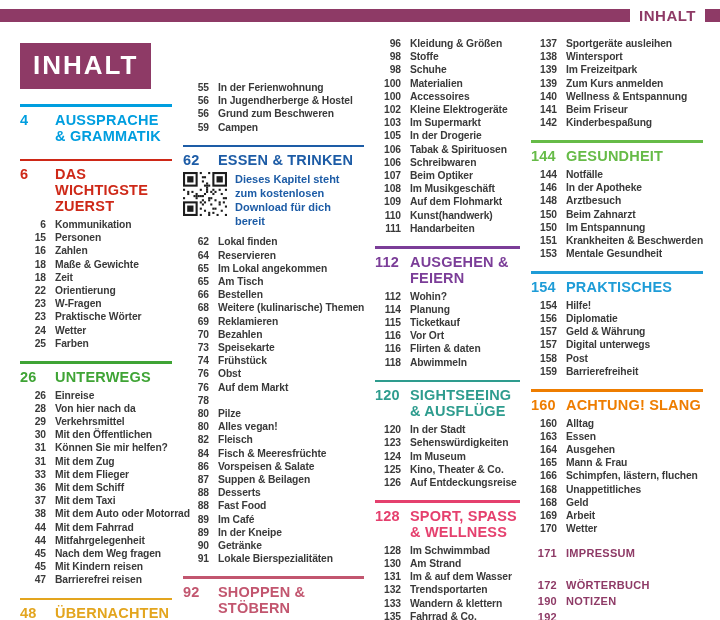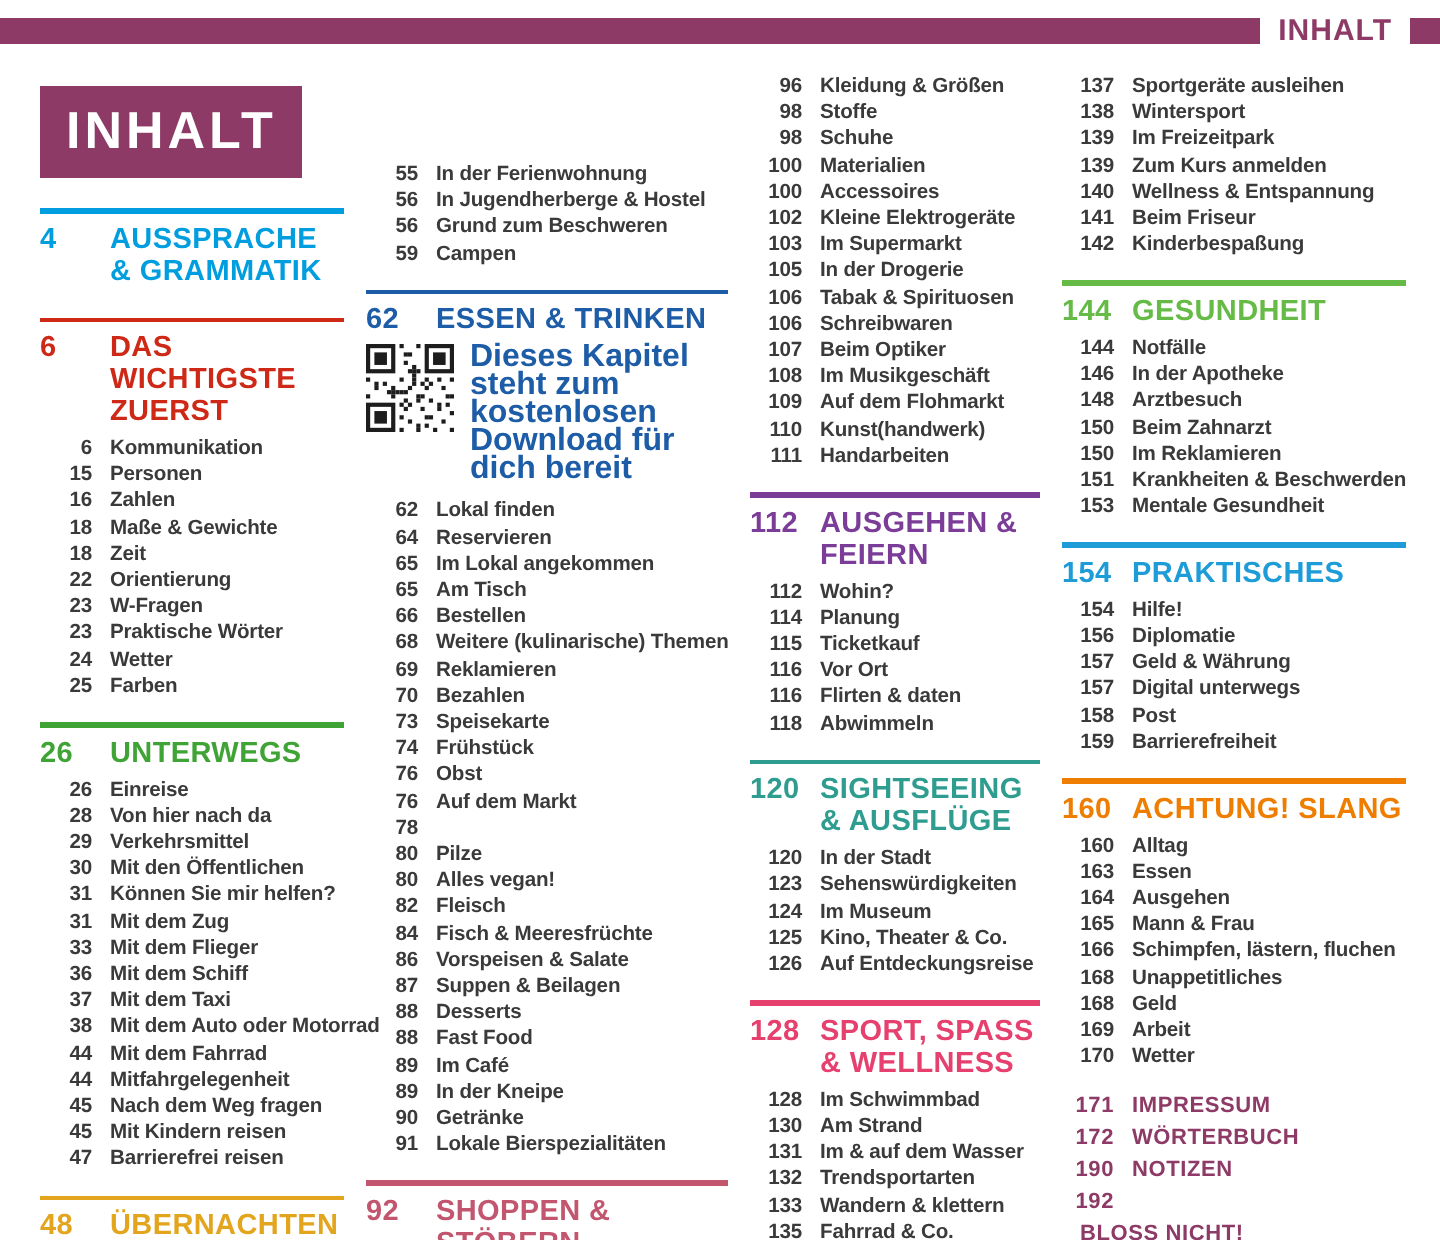--- a/index.html
+++ b/index.html
@@ -19,21 +19,21 @@
   .num{width:26px;text-align:right;flex:none;}
   .lbl{margin-left:9px;}
   .sec{margin-top:11px;}
   .rule{height:2.5px;margin-bottom:5px;}
   .head{display:flex;font-size:14.5px;line-height:16px;font-weight:700;
     letter-spacing:.2px;margin-bottom:4px;}
   .hnum{width:35px;flex:none;}
   .htitle{flex:1;}
   .dl{display:flex;gap:8px;margin:3px 0 7px;}
   .qr{width:44px;height:44px;flex:none;}
-  .dltext{font-size:16px;font-weight:700;line-height:14px;white-space:normal;width:124px;}
+  .dltext{font-size:11px;font-weight:700;line-height:14px;white-space:normal;width:124px;}
   .backmatter{margin-top:10px;}
   .row.bm{font-size:11px;line-height:16px;letter-spacing:.3px;}
 </style>
 </head>
 <body>
 
 <header class="topbar">
   <div class="tb-line" style="background-color: rgb(142, 58, 102);"></div>
   <div class="tb-label" style="color: rgb(142, 58, 102);">INHALT</div>
   <div class="tb-cap" style="background-color: rgb(142, 58, 102);"></div>
@@ -583,21 +583,21 @@
         <div class="row">
           <span class="num">148</span>
           <span class="lbl">Arztbesuch</span>
         </div>
         <div class="row">
           <span class="num">150</span>
           <span class="lbl">Beim Zahnarzt</span>
         </div>
         <div class="row">
           <span class="num">150</span>
-          <span class="lbl">Im Reklamieren</span>
+          <span class="lbl">Im Entspannung</span>
         </div>
         <div class="row">
           <span class="num">151</span>
           <span class="lbl">Krankheiten &amp; Beschwerden</span>
         </div>
         <div class="row">
           <span class="num">153</span>
           <span class="lbl">Mentale Gesundheit</span>
         </div>
       </section>
@@ -673,21 +673,21 @@
         <div class="row">
           <span class="num">170</span>
           <span class="lbl">Wetter</span>
         </div>
       </section>
       <div class="backmatter">
         <div class="row bm" style="color: rgb(142, 58, 102);">
           <span class="num">171</span>
           <span class="lbl">IMPRESSUM</span>
         </div>
-        <div class="row bm" style="color: rgb(142, 58, 102);">
+        <div class="row bm" style="color: rgb(142, 58, 102); margin-top: 16px;">
           <span class="num">172</span>
           <span class="lbl">WÖRTERBUCH</span>
         </div>
         <div class="row bm" style="color: rgb(142, 58, 102);">
           <span class="num">190</span>
           <span class="lbl">NOTIZEN</span>
         </div>
         <div class="row bm" style="color: rgb(142, 58, 102); flex-direction: column;">
           <span class="num">192</span>
           <span class="lbl">BLOSS NICHT!</span>

